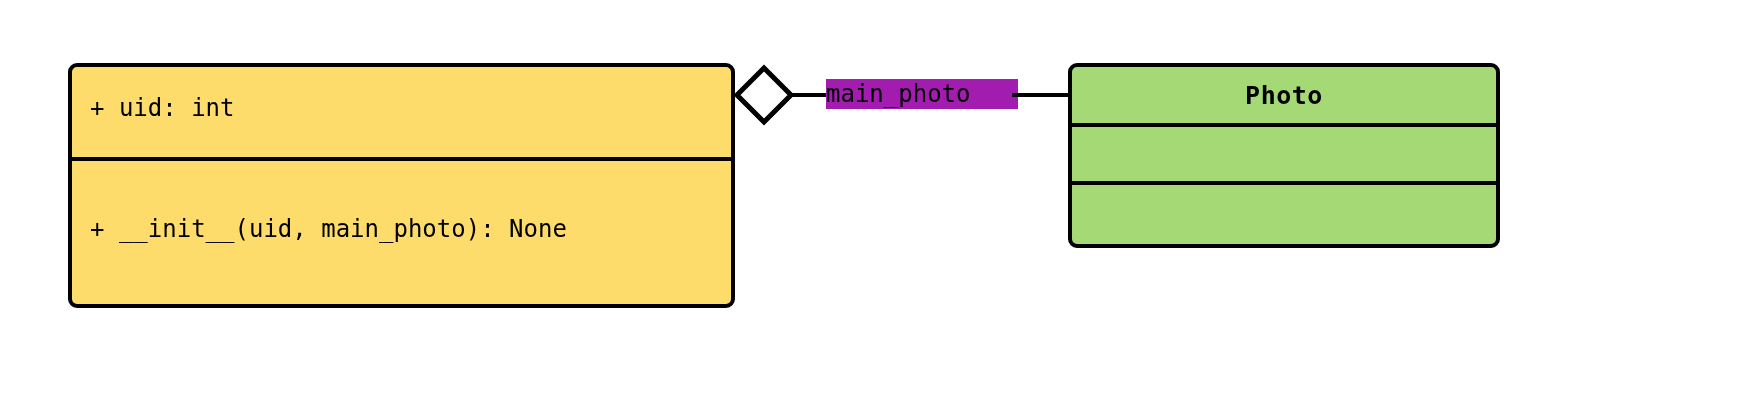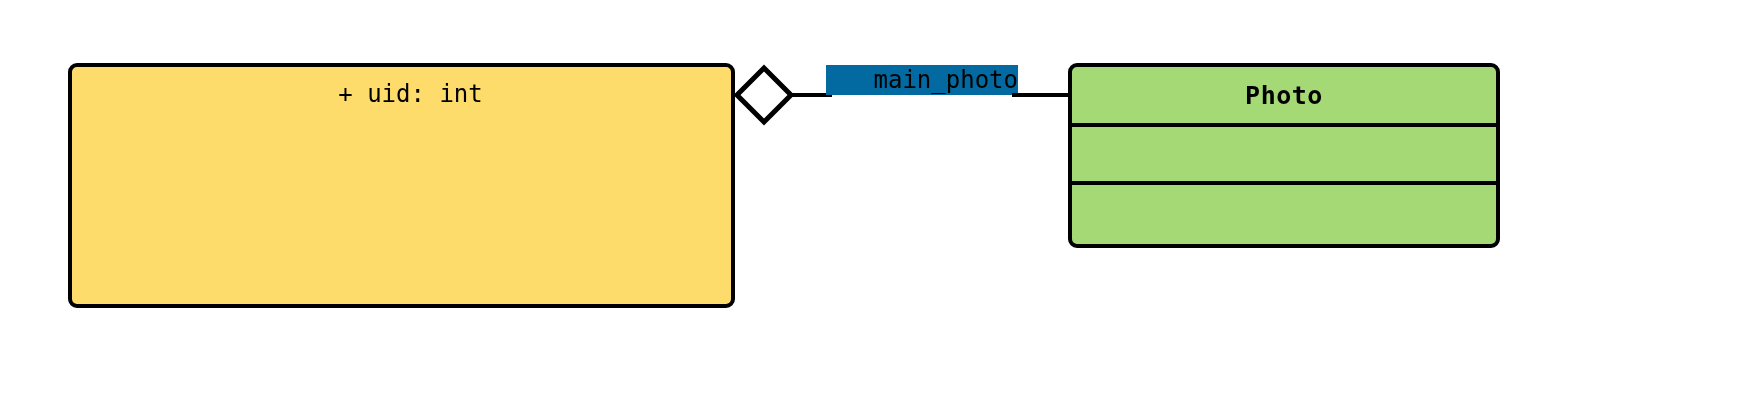--- a/index.html
+++ b/index.html
@@ -46,21 +46,21 @@
     letter-spacing: 0.5px;
     color: #000000;
     display: flex;
     align-items: center;
     justify-content: center;
   }
 
   .member-list {
     padding: 12px 0 20px 18px;
     display: flex;
-    flex-direction: row;
+    flex-direction: column;
     justify-content: center;
   }
   .member-row {
     font-size: 24px;
     line-height: 31px;
     color: #000000;
     white-space: pre;
   }
   .member-row .type-ref {
     font-weight: bold;
@@ -112,41 +112,44 @@
     position: absolute;
     left: 733px;
     top: 64px;
     width: 62px;
     height: 62px;
   }
 
   .edge-label {
     position: absolute;
     left: 826px;
-    top: 65px;
+    top: 79px;
     width: 192px;
-    text-align: right;
+    text-align: left;
     font-size: 24px;
     line-height: 30px;
     color: #000000;
-    background: #0369a1;
+    background: #a21caf;
     white-space: pre;
   }
 </style>
 </head>
 <body>
 
 <div id="diagram-canvas">
 
   <div class="uml-class" id="class-user">
 
     <div class="compartment attrs member-list">
       <div class="member-row"><span>+ uid: int</span></div>
     </div>
 
+    <div class="compartment methods member-list">
+      <div class="member-row"><span>+ __init__(uid, main_photo): None</span></div>
+    </div>
   </div>
 
   <div class="edge-line" id="edge-seg-left"></div>
 
   <svg id="aggregation-diamond" viewBox="0 0 62 62">
     <polygon points="31,4 58,31 31,58 4,31" fill="#ffffff" stroke="#000000" stroke-width="5" stroke-linejoin="miter"></polygon>
   </svg>
 
   <div class="edge-label">main_photo</div>
 

